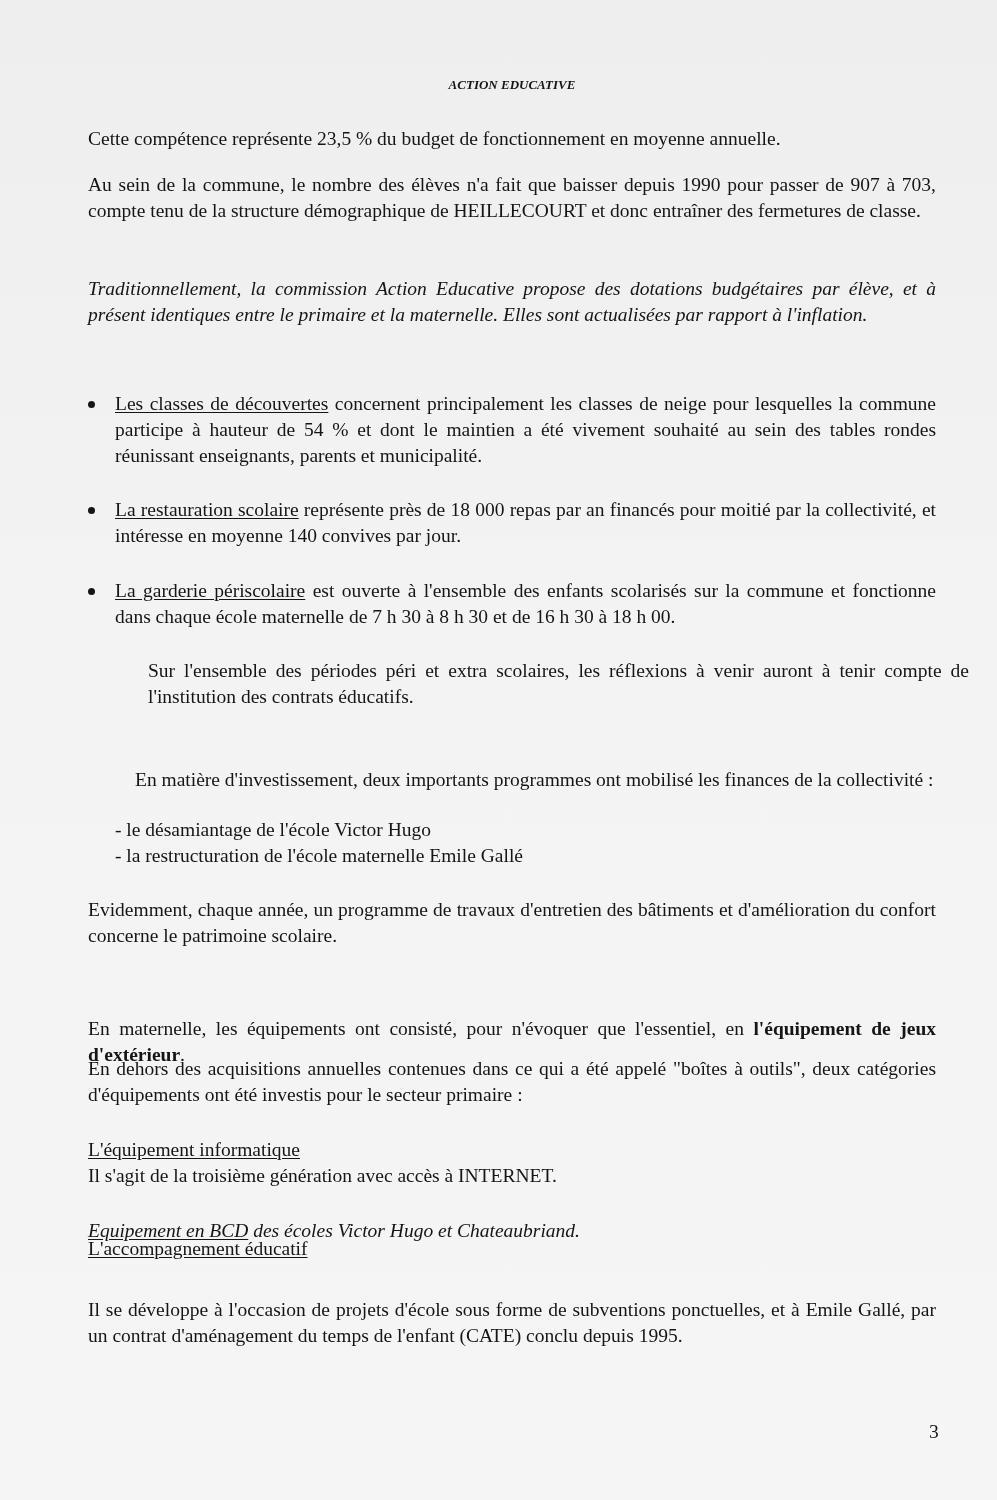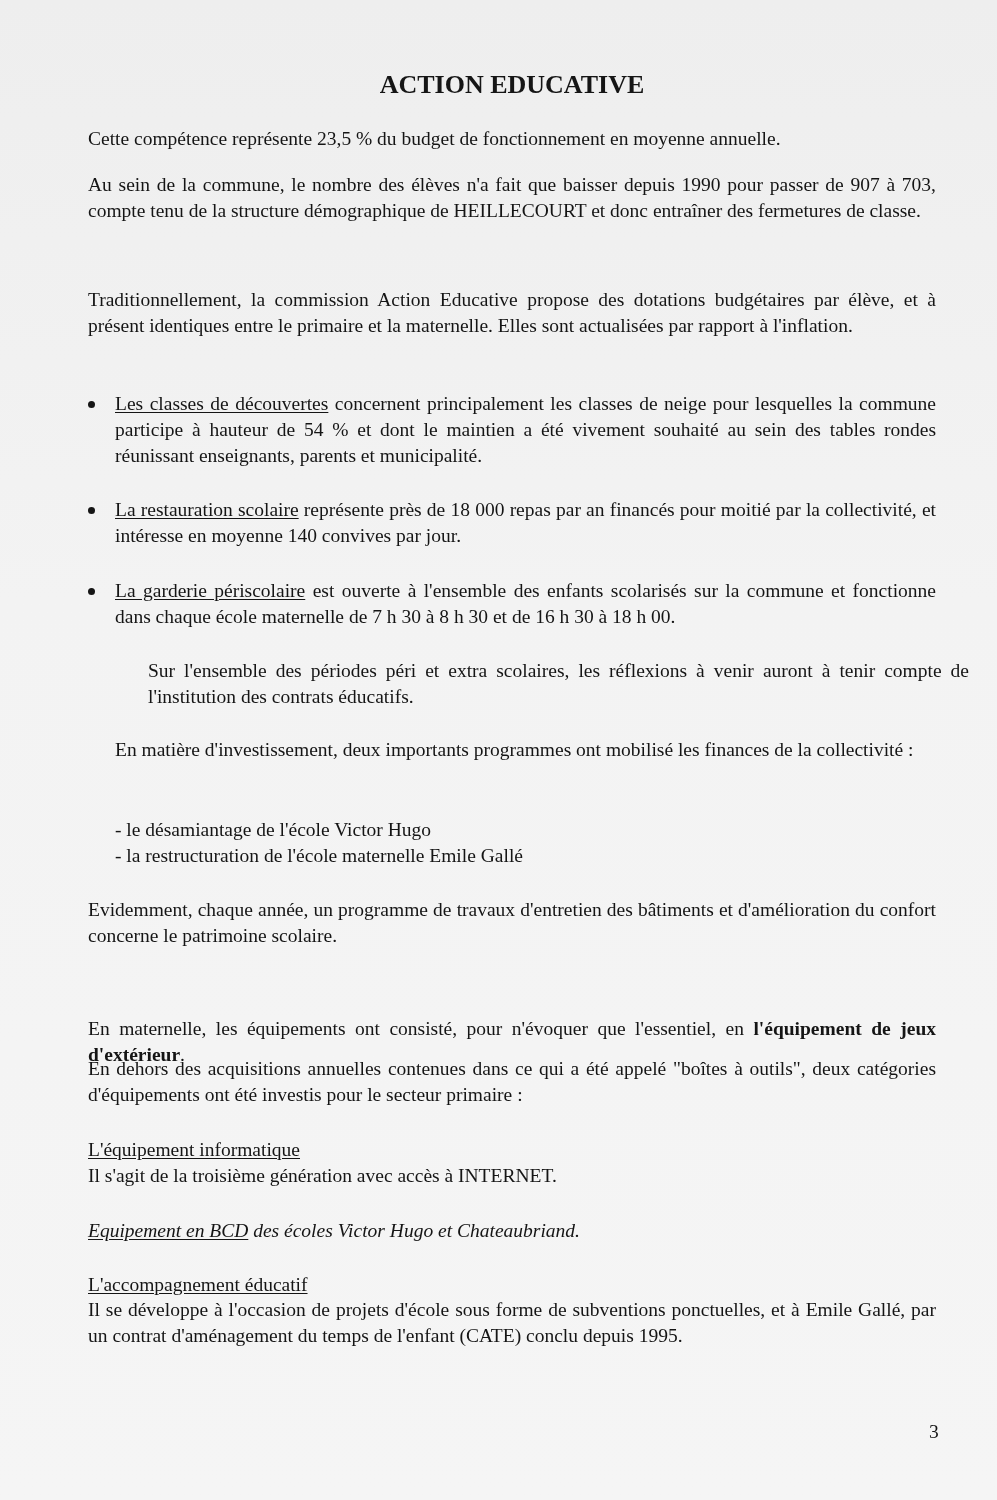--- a/index.html
+++ b/index.html
@@ -14,21 +14,21 @@
     .page {
       position: absolute; left: 0; top: 0; width: 997px; height: 1500px;
       background: linear-gradient(180deg, #eeeeee 0%, #f3f3f3 40%, #f5f5f5 100%);
     }
     .content {
       position: absolute; left: 88px; top: 0; width: 848px;
       font-size: 19.5px; line-height: 26px;
     }
     .title {
       position: absolute; left: 0; width: 848px; top: 72px;
-      text-align: center; font-weight: bold; font-size: 26px; margin: 0;
+      text-align: center; font-weight: bold; font-size: 13px; margin: 0; font-style: italic;
     }
     p { margin: 0; position: absolute; left: 0; width: 848px; text-align: justify; }
     .indent { left: 27px; width: 821px; }
     .bullet { position: absolute; left: 0; width: 848px; }
     .bullet .dot {
       position: absolute; left: 0; top: 10px; width: 7px; height: 7px;
       border-radius: 50%; background: #151515;
     }
     .bullet .text { position: absolute; left: 27px; width: 821px; text-align: justify; }
     u { text-decoration: underline; text-underline-offset: 2px; }
@@ -40,53 +40,53 @@
 
 <div class="page">
   <div class="content">
 
     <h1 class="title">ACTION EDUCATIVE</h1>
 
     <p style="top:126px;">Cette compétence représente 23,5 % du budget de fonctionnement en moyenne annuelle.</p>
 
     <p style="top:172px;">Au sein de la commune, le nombre des élèves n'a fait que baisser depuis 1990 pour passer de 907 à 703, compte tenu de la structure démographique de HEILLECOURT et donc entraîner des fermetures de classe.</p>
 
-    <p style="top:287px;">Traditionnellement, la commission Action Educative propose des dotations budgétaires par élève, et à présent identiques entre le primaire et la maternelle. Elles sont actualisées par rapport à l'inflation.</p>
+    <p style="top:276px;font-style:italic;">Traditionnellement, la commission Action Educative propose des dotations budgétaires par élève, et à présent identiques entre le primaire et la maternelle. Elles sont actualisées par rapport à l'inflation.</p>
 
     <div class="bullet" style="top:391px;">
       <span class="dot"></span>
       <div class="text"><u>Les classes de découvertes</u><span> concernent principalement les classes de neige pour lesquelles la commune participe à hauteur de 54 % et dont le maintien a été vivement souhaité au sein des tables rondes réunissant enseignants, parents et municipalité.</span></div>
     </div>
 
     <div class="bullet" style="top:497px;">
       <span class="dot"></span>
       <div class="text"><u>La restauration scolaire</u><span> représente près de 18 000 repas par an financés pour moitié par la collectivité, et intéresse en moyenne 140 convives par jour.</span></div>
     </div>
 
     <div class="bullet" style="top:578px;">
       <span class="dot"></span>
       <div class="text"><u>La garderie périscolaire</u><span> est ouverte à l'ensemble des enfants scolarisés sur la commune et fonctionne dans chaque école maternelle de 7 h 30 à 8 h 30 et de 16 h 30 à 18 h 00.</span></div>
     </div>
 
     <p class="indent" style="top:658px;margin-left:33px;">Sur l'ensemble des périodes péri et extra scolaires, les réflexions à venir auront à tenir compte de l'institution des contrats éducatifs.</p>
 
-    <p class="indent" style="top:737px;">En matière d'investissement, deux importants programmes ont mobilisé les finances de la collectivité :</p>
+    <p class="indent" style="top:767px;margin-left:20px;">En matière d'investissement, deux importants programmes ont mobilisé les finances de la collectivité :</p>
 
     <p class="indent" style="top:817px;">- le désamiantage de l'école Victor Hugo</p>
     <p class="indent" style="top:843px;">- la restructuration de l'école maternelle Emile Gallé</p>
 
     <p style="top:897px;">Evidemment, chaque année, un programme de travaux d'entretien des bâtiments et d'amélioration du confort concerne le patrimoine scolaire.</p>
 
     <p style="top:976px;margin-top:40px;"><span>En maternelle, les équipements ont consisté, pour n'évoquer que l'essentiel, en </span><b>l'équipement de jeux d'extérieur</b><span>.</span></p>
 
     <p style="top:1056px;">En dehors des acquisitions annuelles contenues dans ce qui a été appelé "boîtes à outils", deux catégories d'équipements ont été investis pour le secteur primaire :</p>
 
     <p style="top:1137px;"><u>L'équipement informatique</u></p>
     <p style="top:1163px;">Il s'agit de la troisième génération avec accès à INTERNET.</p>
 
     <p style="top:1218px;font-style:italic;"><u>Equipement en BCD</u><span> des écoles Victor Hugo et Chateaubriand.</span></p>
 
-    <p style="top:1272px;"><u>L'accompagnement éducatif</u></p>
+    <p style="top:1236px;"><u>L'accompagnement éducatif</u></p>
     <p style="top:1297px;">Il se développe à l'occasion de projets d'école sous forme de subventions ponctuelles, et à Emile Gallé, par un contrat d'aménagement du temps de l'enfant (CATE) conclu depuis 1995.</p>
 
   </div>
   <div class="pagenum">3</div>
 </div>
 
 </body></html>

